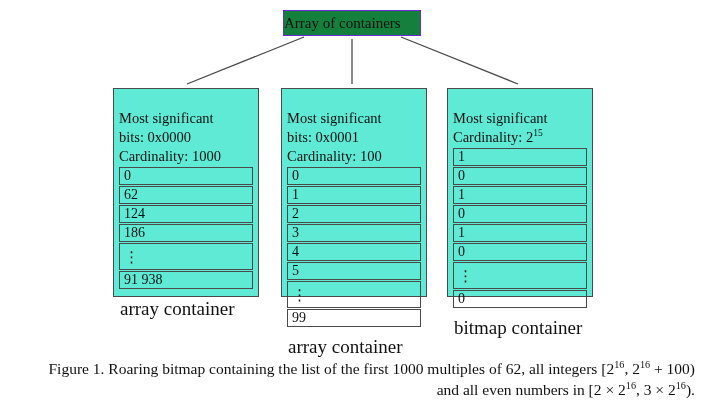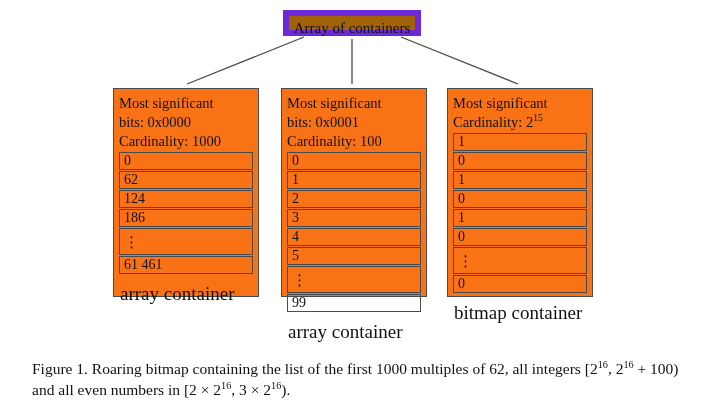--- a/index.html
+++ b/index.html
@@ -9,39 +9,39 @@
     background: #ffffff;
     color: #111111;
     font-family: "Liberation Serif", "DejaVu Serif", serif;
     overflow: hidden;
   }
   .root-box {
     position: absolute;
     left: 283px; top: 10px;
     width: 138px; height: 26px;
     box-sizing: border-box;
-    border: 6px solid #6d28d9;
-    text-align: center;
+    border: 1px solid #6d28d9;
+    text-align: left;
     font-size: 15px;
     line-height: 24px;
-    background: #a16207;
+    background: #15803d;
   }
   svg.connectors {
     position: absolute; left: 0; top: 0;
     width: 703px; height: 409px;
     pointer-events: none;
   }
   .container-box {
     position: absolute;
     top: 88px;
     width: 146px; height: 209px;
     box-sizing: border-box;
     border: 1px solid #4a4a4a;
-    background: #f97316;
-    padding: 5px 5px;
+    background: #5eead4;
+    padding: 20px 5px;
   }
   .container-box.c0 { left: 113px; }
   .container-box.c1 { left: 281px; }
   .container-box.c2 { left: 447px; }
   .hdr-line {
     font-size: 14.5px;
     line-height: 19px;
     white-space: nowrap;
   }
   .hdr-line sup { font-size: 0.66em; line-height: 0; }
@@ -64,23 +64,23 @@
   }
   .type-label {
     margin-top: 10px;
     font-size: 19px;
     line-height: 19px;
     padding-left: 1px;
     white-space: nowrap;
   }
   .caption {
     position: absolute;
-    left: 0; right: 16px;
+    left: 0; right: 8px;
     top: 358px;
-    text-align: left;
+    text-align: right;
     font-size: 15.5px;
     line-height: 21px;
     margin-left: 32px;
   }
   .caption sup { font-size: 0.66em; line-height: 0; }
 </style>
 </head>
 <body>
 
 <div class="root-box">
@@ -96,21 +96,21 @@
 <div class="container-box c0">
   <div class="hdr-line">Most significant</div>
   <div class="hdr-line">bits: 0x0000</div>
   <div class="hdr-line"><span>Cardinality: 1000</span><sup></sup></div>
   <div class="rows">
       <div class="row">0</div>
       <div class="row">62</div>
       <div class="row">124</div>
       <div class="row">186</div>
       <div class="row dots">⋮</div>
-      <div class="row">61 461</div>
+      <div class="row">91 938</div>
     </div>
   <div class="type-label">array container</div>
 </div>
 
 <div class="container-box c1">
   <div class="hdr-line">Most significant</div>
   <div class="hdr-line">bits: 0x0001</div>
   <div class="hdr-line"><span>Cardinality: 100</span><sup></sup></div>
   <div class="rows">
       <div class="row">0</div>

